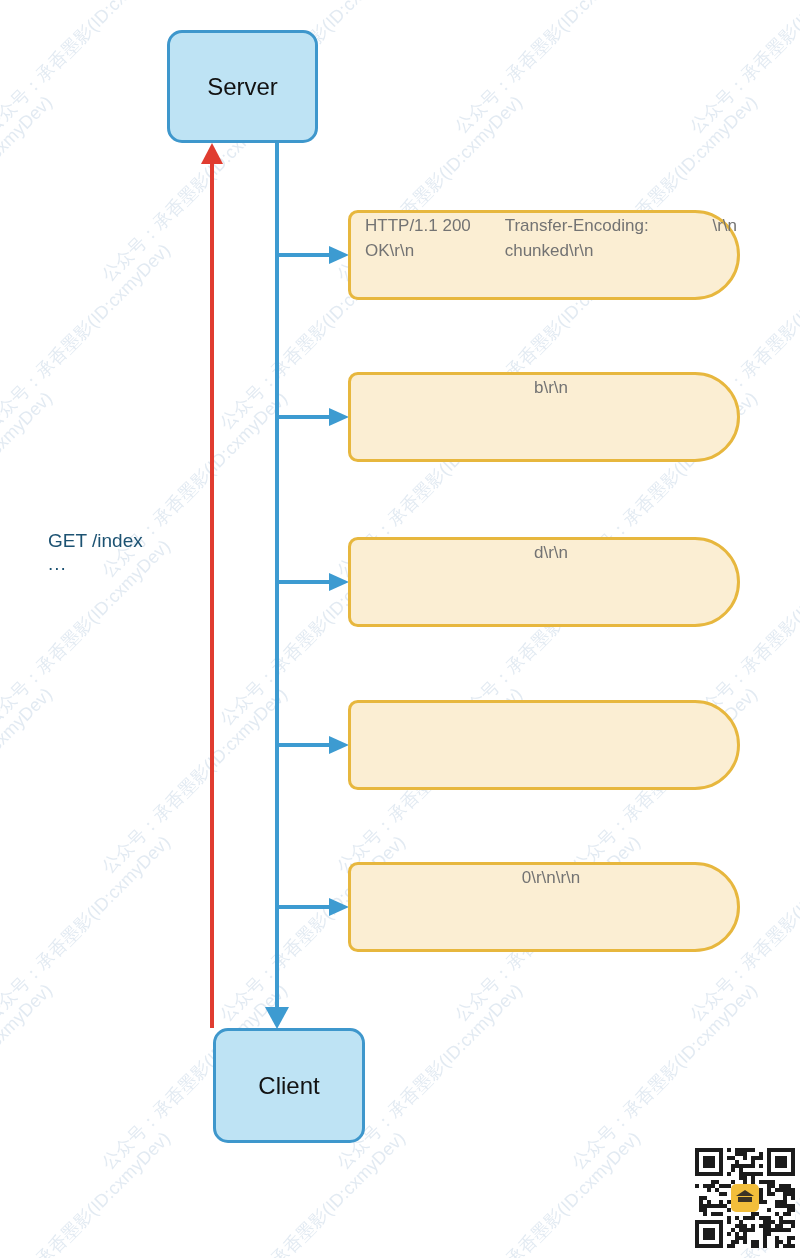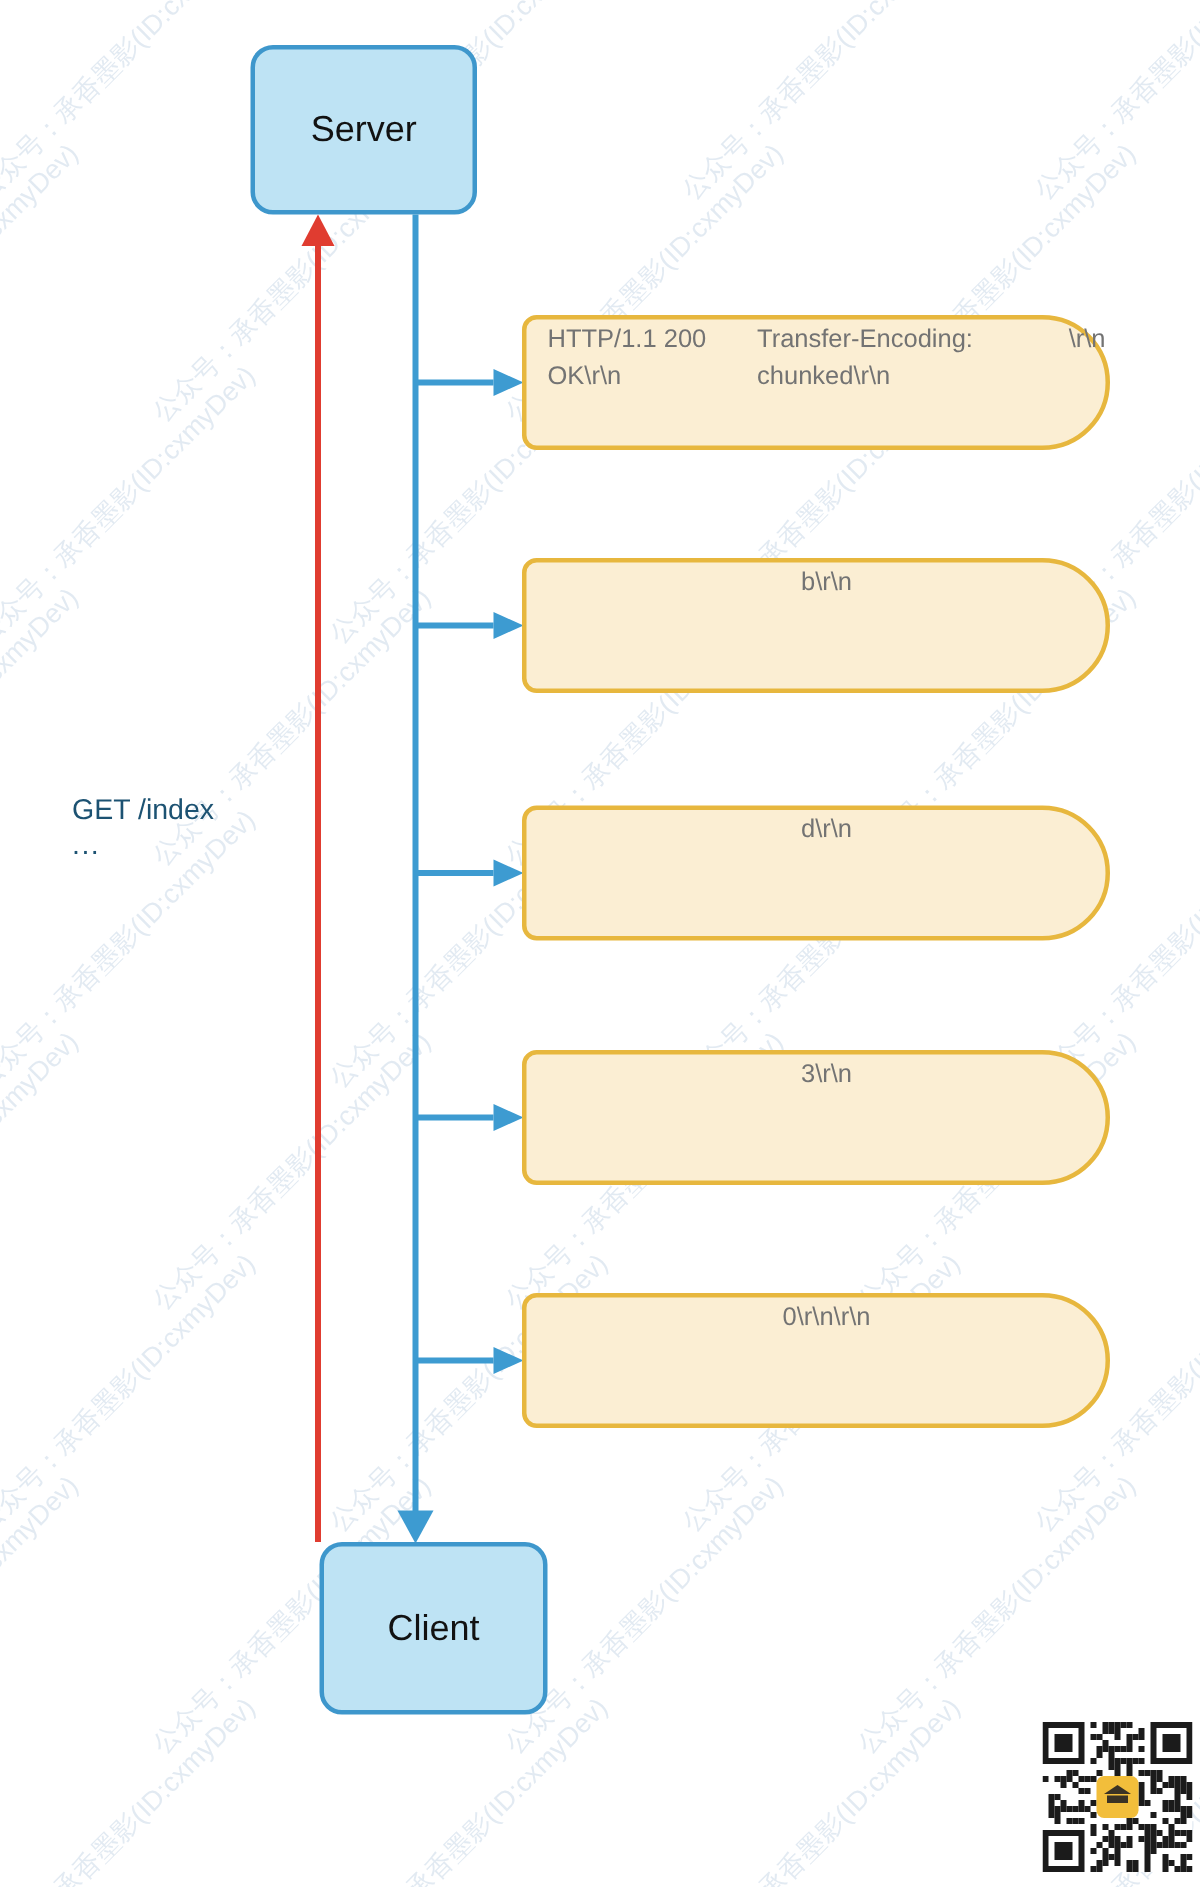--- a/index.html
+++ b/index.html
@@ -151,21 +151,20 @@
   </div>
   <div class="chunk" style="top:372px">
     <span>b\r\n</span>
 
   </div>
   <div class="chunk" style="top:537px">
     <span>d\r\n</span>
 
   </div>
   <div class="chunk" style="top:700px">
-    <span>3\r\n</span>
 
   </div>
   <div class="chunk" style="top:862px">
     <span>0\r\n</span>
     <span>\r\n</span>
 
   </div>
 
   <svg class="qr" width="100" height="100" viewBox="0 0 100 100">
       <rect x="0" y="0" width="100" height="100" fill="#ffffff"></rect>

